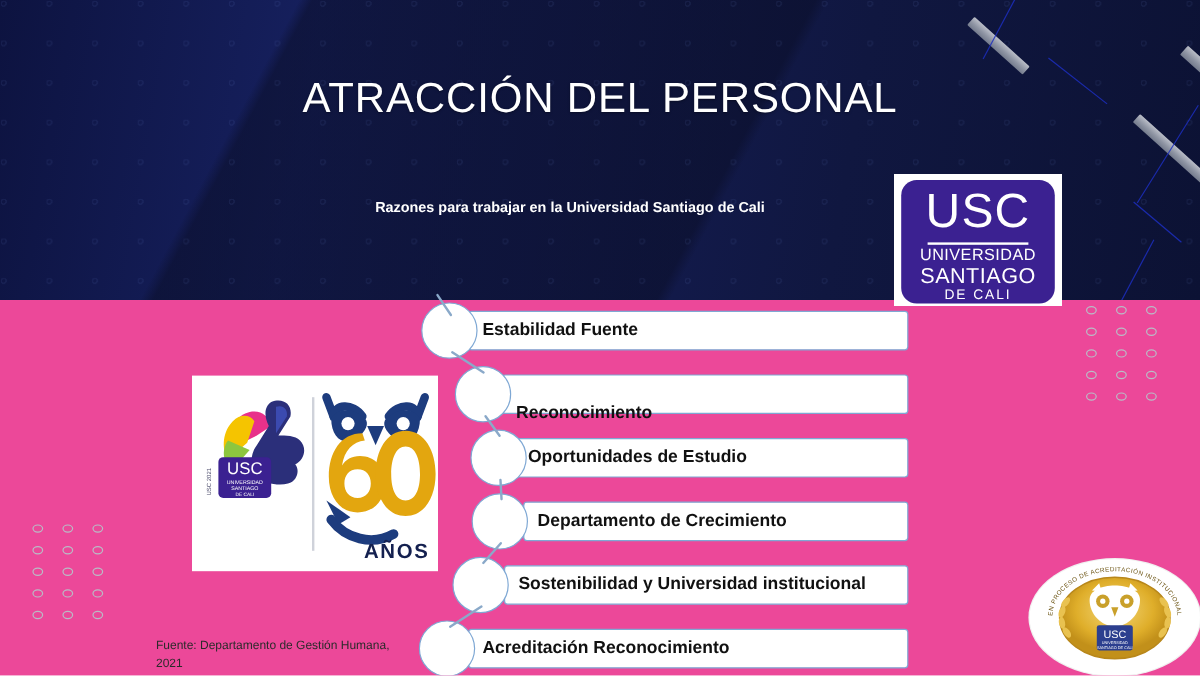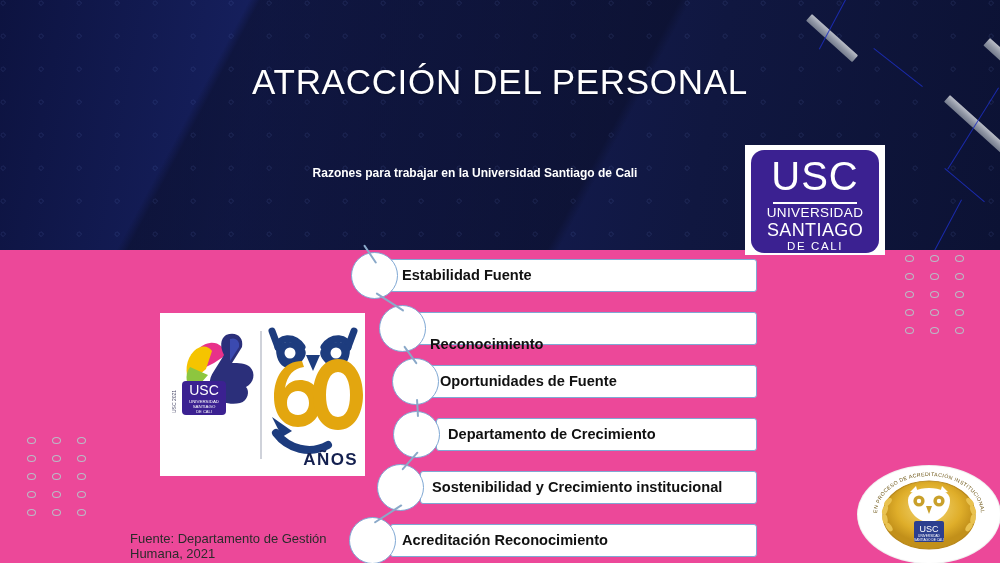--- a/index.html
+++ b/index.html
@@ -53,21 +53,21 @@
   .row{position:absolute;}
   .rowbox{position:absolute;height:33px;background:#ffffff;border:1.4px solid #7fa8d4;
     border-radius:3px;box-sizing:border-box;}
   .rowlabel{position:absolute;top:0;height:33px;line-height:33px;color:#111111;
     font-size:14.6px;font-weight:bold;font-family:"Liberation Sans",sans-serif;white-space:nowrap;}
   .circ{position:absolute;width:47px;height:47px;border:1.6px solid #7fa8d4;border-radius:50%;
     background:#ffffff;box-sizing:border-box;}
   .conn{position:absolute;width:2.2px;background:#8aa9c9;transform-origin:50% 0;border-radius:2px;}
 
   
-  #fuente{position:absolute;left:130px;top:531px;width:200px;color:#2b2b2b;font-size:13px;
+  #fuente{position:absolute;left:130px;top:531px;width:200px;color:#2b2b2b;font-size:10px;
     line-height:15px;font-family:"Liberation Sans",sans-serif;}
 
   
   #seal{position:absolute;left:858px;top:466px;width:142px;height:97px;}
   #seal .ellipse{position:absolute;left:0;top:0;width:142px;height:97px;background:#ffffff;border-radius:50%;
     box-shadow:0 0 0 1px #f0f0f0;}
 </style>
 </head>
 <body>
 
@@ -194,31 +194,31 @@
         <div class="rowlabel" style="left: 402px; top: 259px;">Estabilidad Fuente</div>
         <div class="circ" style="left: 351px; top: 251.5px;"></div>
       </div>
       <div class="row">
         <div class="rowbox" style="left: 418px; top: 312px; width: 339px;"></div>
         <div class="rowlabel" style="left: 430px; top: 312px; margin-top: 16px;">Reconocimiento</div>
         <div class="circ" style="left: 379px; top: 304.5px;"></div>
       </div>
       <div class="row">
         <div class="rowbox" style="left: 428px; top: 365px; width: 329px;"></div>
-        <div class="rowlabel" style="left: 440px; top: 365px;">Oportunidades de Fuente</div>
+        <div class="rowlabel" style="left: 440px; top: 365px;">Oportunidades de Estudio</div>
         <div class="circ" style="left: 392px; top: 357.5px;"></div>
       </div>
       <div class="row">
         <div class="rowbox" style="left: 436px; top: 418px; width: 321px;"></div>
         <div class="rowlabel" style="left: 448px; top: 418px;">Departamento de Crecimiento</div>
         <div class="circ" style="left: 393px; top: 410.5px;"></div>
       </div>
       <div class="row">
         <div class="rowbox" style="left: 420px; top: 471px; width: 337px;"></div>
-        <div class="rowlabel" style="left: 432px; top: 471px;">Sostenibilidad y Crecimiento institucional</div>
+        <div class="rowlabel" style="left: 432px; top: 471px;">Sostenibilidad y Universidad institucional</div>
         <div class="circ" style="left: 377px; top: 463.5px;"></div>
       </div>
       <div class="row">
         <div class="rowbox" style="left: 390px; top: 524px; width: 367px;"></div>
         <div class="rowlabel" style="left: 402px; top: 524px;">Acreditación Reconocimiento</div>
         <div class="circ" style="left: 349px; top: 516.5px;"></div>
       </div>
       <div class="conn" style="left: 374.5px; top: 292.5px; height: 33.2866px; transform: rotate(-57.2648deg);"></div>
       <div class="conn" style="left: 402.5px; top: 345.5px; height: 22.2036px; transform: rotate(-35.8377deg);"></div>
       <div class="conn" style="left: 415.5px; top: 398.5px; height: 18.0278px; transform: rotate(-3.17983deg);"></div>

